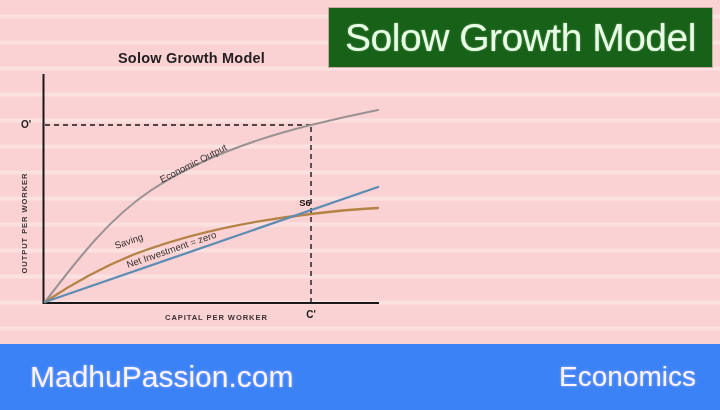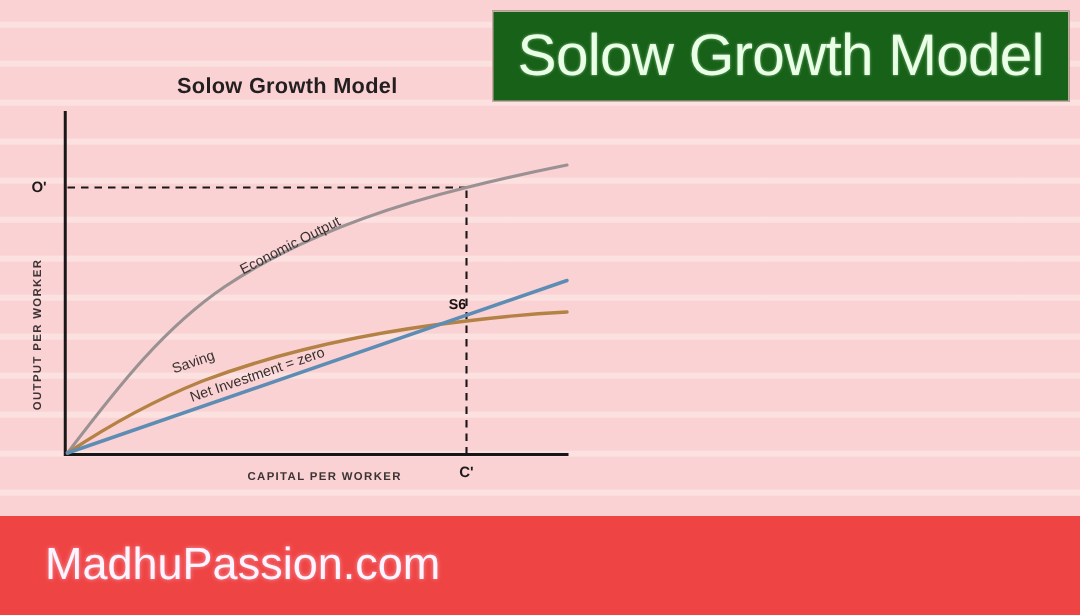--- a/index.html
+++ b/index.html
@@ -113,21 +113,21 @@
     fill: #16110f;
   }
 
   
   .footer {
     position: absolute;
     left: 0;
     top: 344px;
     width: 720px;
     height: 66px;
-    background: #ef4444;
+    background: #3b82f6;
     display: flex;
     align-items: center;
   }
   .footer .brand {
     position: absolute;
     left: 30px;
     color: #fdf4ff;
     font-size: 30px;
     line-height: 1;
     white-space: nowrap;
@@ -196,15 +196,16 @@
       <text class="curve-label" x="162" y="115" transform="rotate(-27 162 115)">Economic Output</text>
 
       <text class="curve-label" x="116" y="181" transform="rotate(-19 116 181)">Saving</text>
 
       <text class="curve-label" x="128" y="200" transform="rotate(-19 128 200)">Net Investment = zero</text>
     </svg>
   </div>
 
   <div class="footer">
     <span class="brand">MadhuPassion.com</span>
+    <span class="category">Economics</span>
   </div>
 
 </div>
 
 </body></html>

